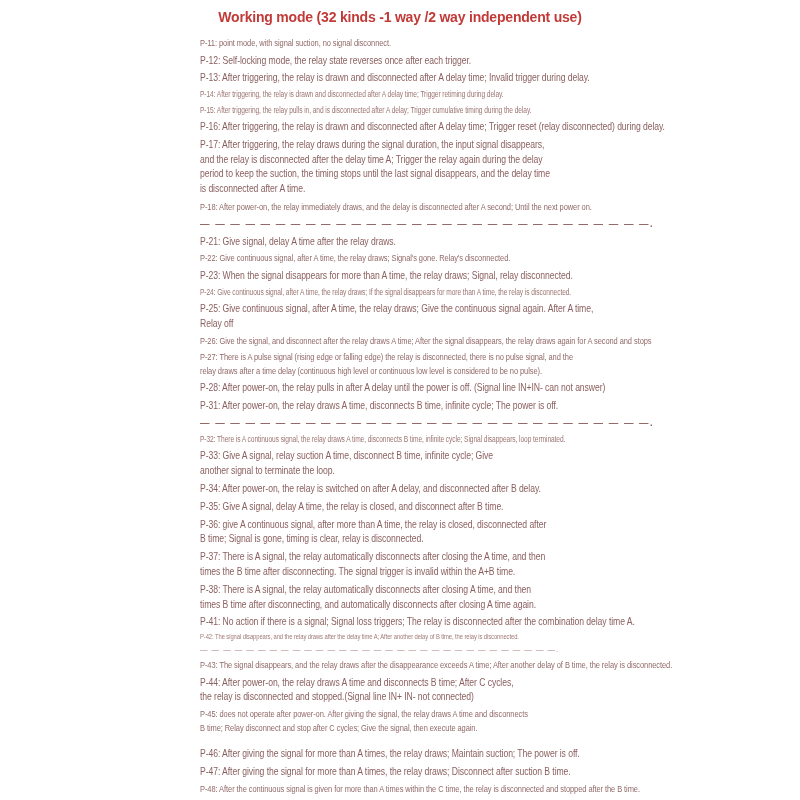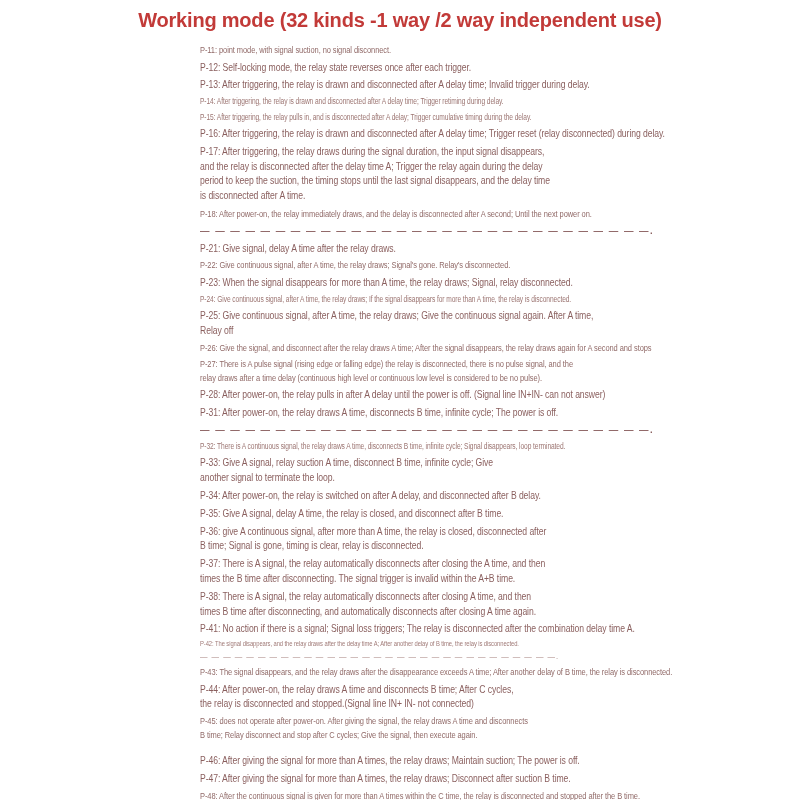--- a/index.html
+++ b/index.html
@@ -7,21 +7,21 @@
     padding: 0;
     width: 800px;
     height: 800px;
     background: #ffffff;
     overflow: hidden;
     font-family: "Liberation Sans", sans-serif;
   }
   h1[data-name="page-title"] {
     margin: 9px 0 11px 0;
     text-align: center;
-    font-size: 20px;
+    font-size: 14px;
     font-weight: bold;
     color: #c23a38;
     letter-spacing: -0.2px;
   }
   #modes-list {
     margin-left: 200px;
     width: 760px;
   }
   p.mode {
     white-space: pre-line;

